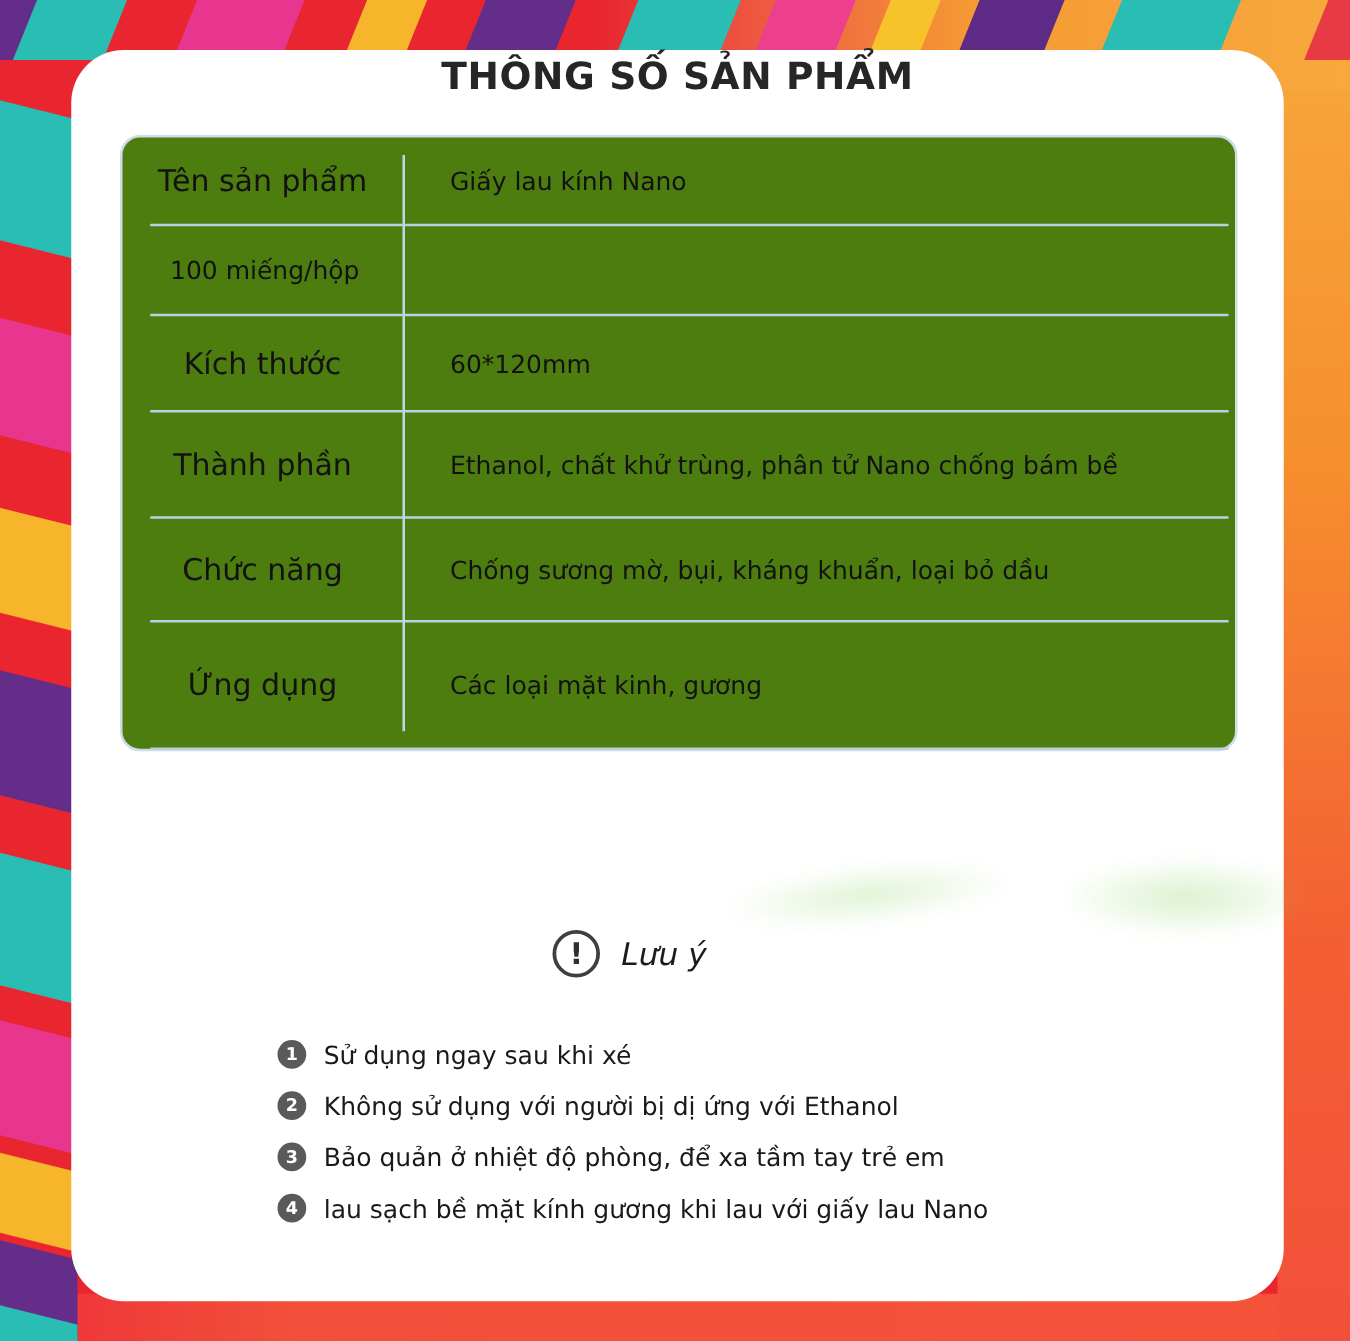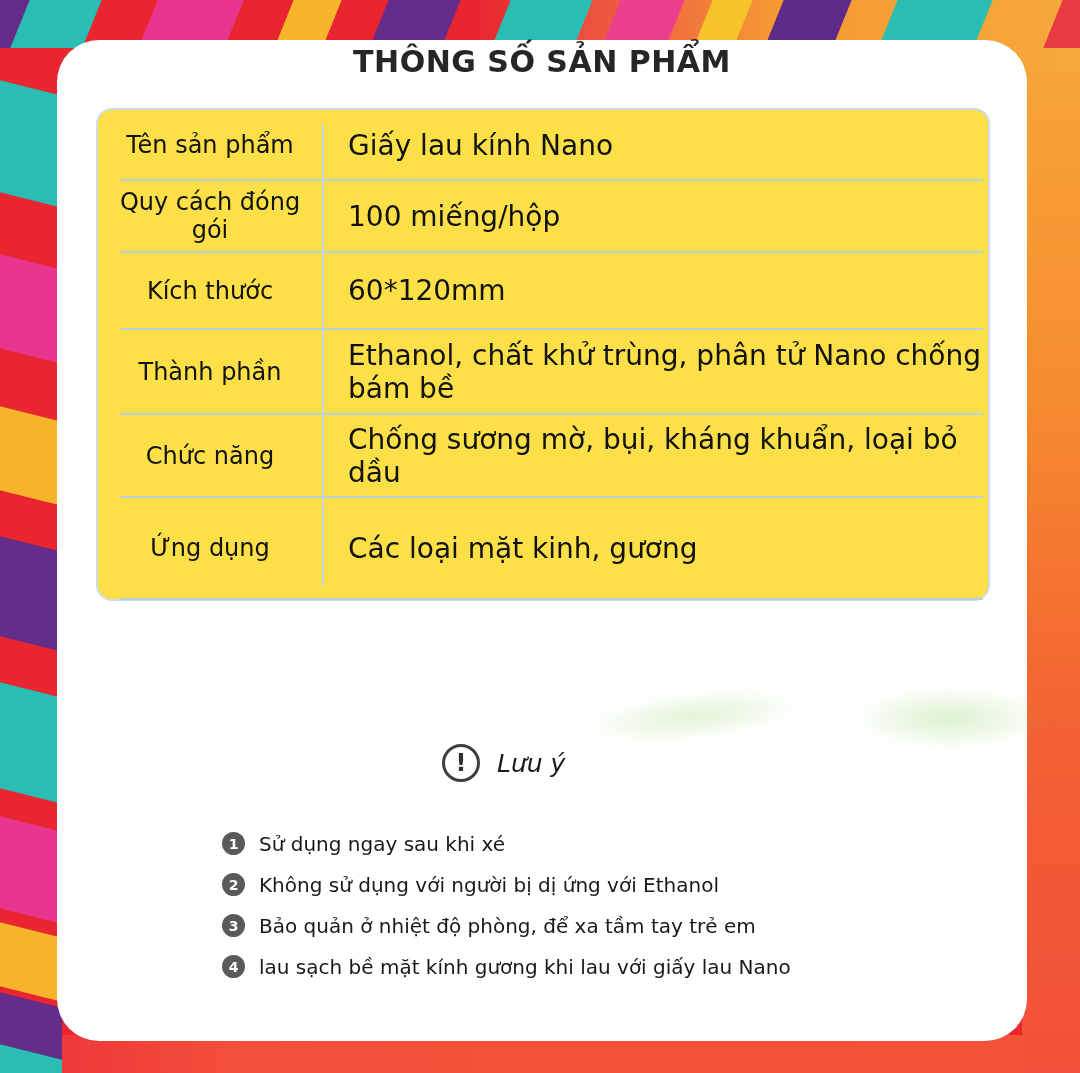--- a/index.html
+++ b/index.html
@@ -20,29 +20,29 @@
 
   
   .panel{position:absolute;left:57px;top:40px;right:53px;bottom:32px;
          background:#ffffff;border-radius:42px;}
 
   .title{position:absolute;left:0;right:0;top:4px;text-align:center;
          font-size:30px;font-weight:700;color:#262626;letter-spacing:.5px;margin:0;}
 
   
   .spec-table{position:absolute;left:39px;top:68px;width:894px;height:493px;
-    box-sizing:border-box;background:#fde047;border:2px solid #ccdce8;border-radius:16px;
+    box-sizing:border-box;background:#4d7c0f;border:2px solid #ccdce8;border-radius:16px;
     display:grid;grid-template-rows:70px 72px 77px 85px 83px 1fr;}
   .spec-row{position:relative;display:flex;}
   .spec-row:not(:last-child)::after{content:"";position:absolute;left:22px;right:5px;bottom:-1px;
     height:2px;background:#b9d0e2;border-radius:1px;}
   .cell-label{width:224px;display:flex;align-items:center;justify-content:center;
     font-size:24px;color:#121212;text-align:center;padding:0 6px;box-sizing:border-box;}
-  .cell-value{flex:1;display:flex;align-items:center;padding-left:26px;
-    font-size:28px;color:#121212;border-radius:28px;}
+  .cell-value{flex:1;display:flex;align-items:center;padding-left:38px;
+    font-size:20px;color:#121212;border-radius:28px;}
   .vline{position:absolute;left:224px;top:14px;bottom:14px;width:2px;background:#c2d7e6;}
 
   
   .smudge{position:absolute;border-radius:50%;filter:blur(6px);pointer-events:none;}
   .s1{left:520px;top:652px;width:235px;height:48px;transform:rotate(-6deg);
       background:radial-gradient(ellipse,rgba(150,215,110,.30),rgba(150,215,110,0) 70%);}
   .s2{left:790px;top:646px;width:205px;height:64px;
       background:radial-gradient(ellipse,rgba(150,215,110,.35),rgba(150,215,110,0) 70%);}
 
   
@@ -97,21 +97,20 @@
   <div class="panel">
 
     <h1 class="title">THÔNG SỐ SẢN PHẨM</h1>
 
     <div class="spec-table">
       <div class="spec-row">
         <div class="cell-label">Tên sản phẩm</div>
         <div class="cell-value">Giấy lau kính Nano</div>
       </div>
       <div class="spec-row">
-        <div class="cell-label">Quy cách đóng gói</div>
         <div class="cell-value">100 miếng/hộp</div>
       </div>
       <div class="spec-row">
         <div class="cell-label">Kích thước</div>
         <div class="cell-value">60*120mm</div>
       </div>
       <div class="spec-row">
         <div class="cell-label">Thành phần</div>
         <div class="cell-value">Ethanol, chất khử trùng, phân tử Nano chống bám bề</div>
       </div>

